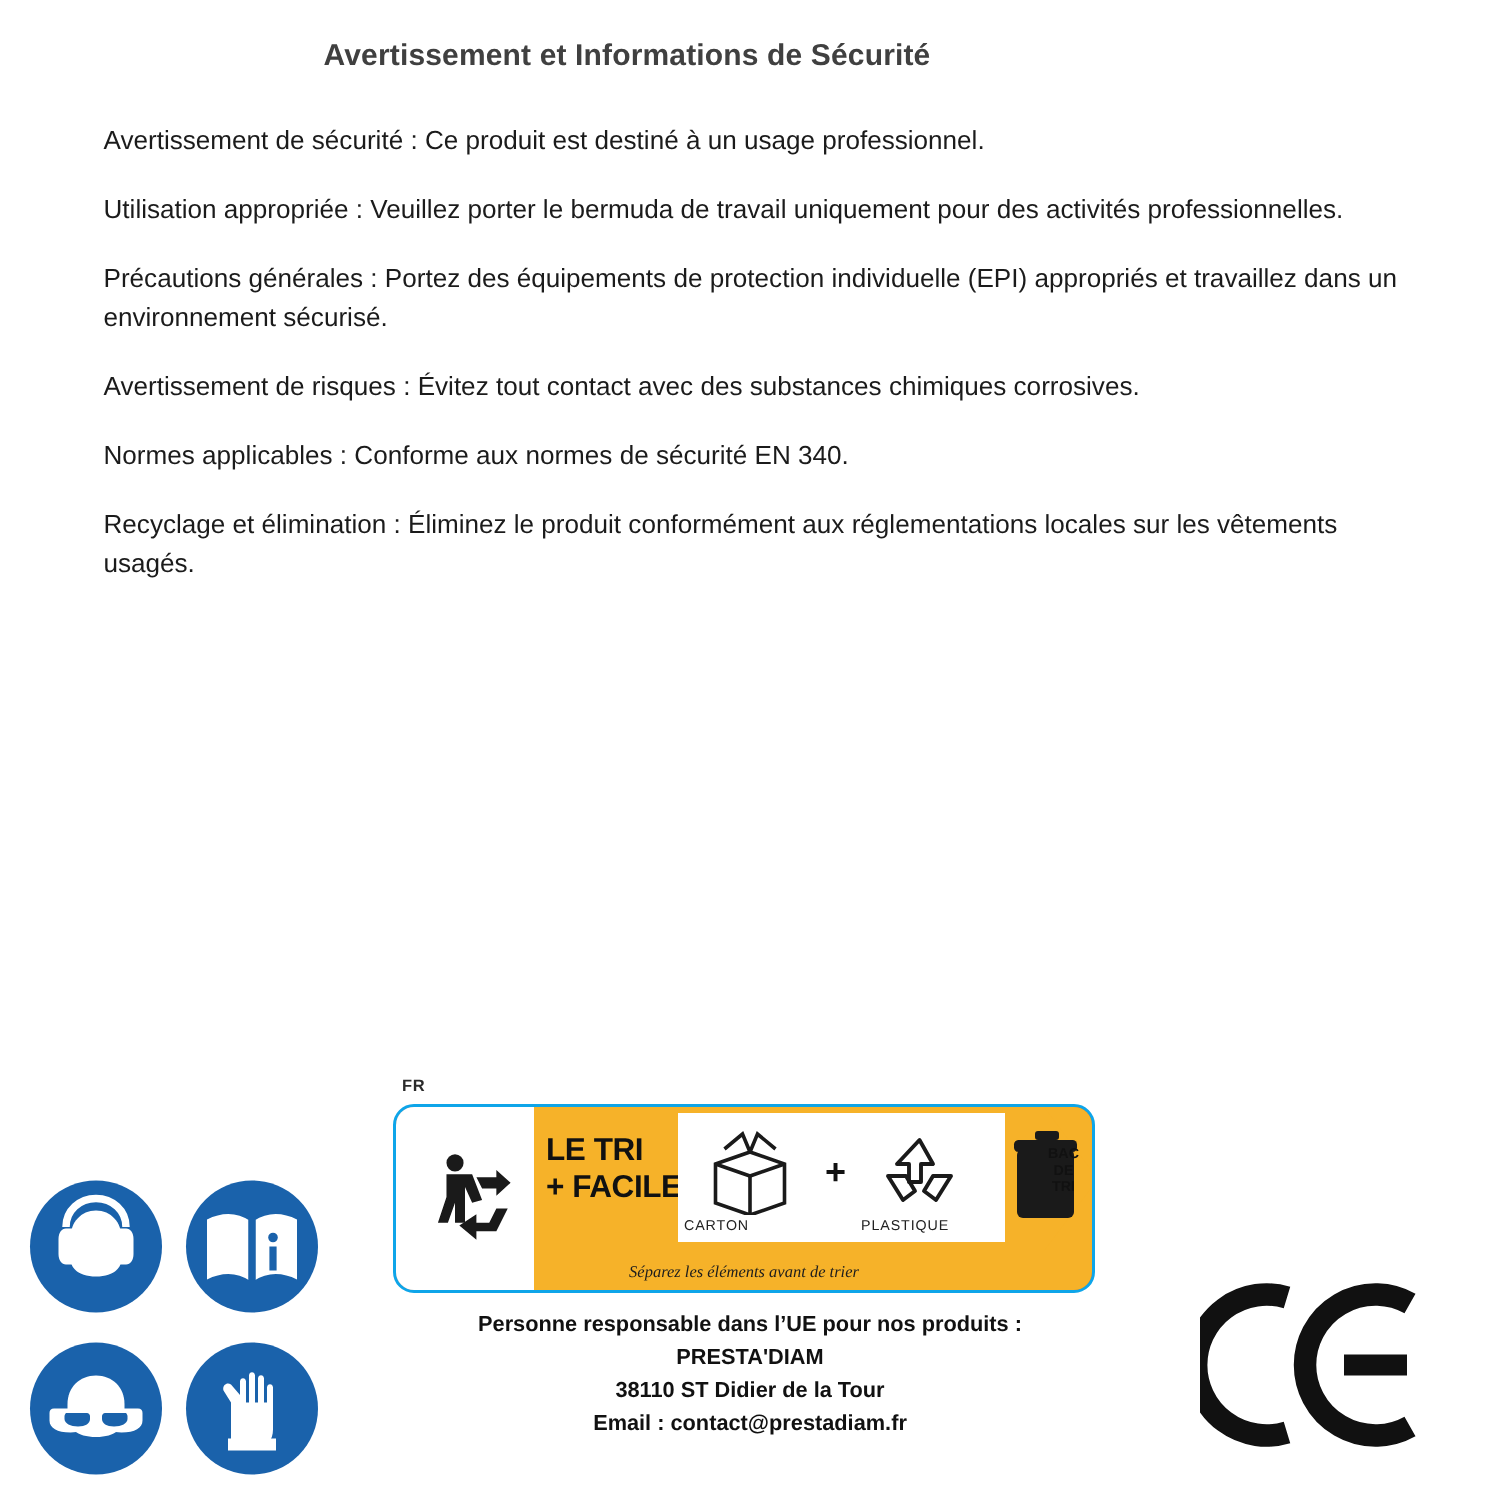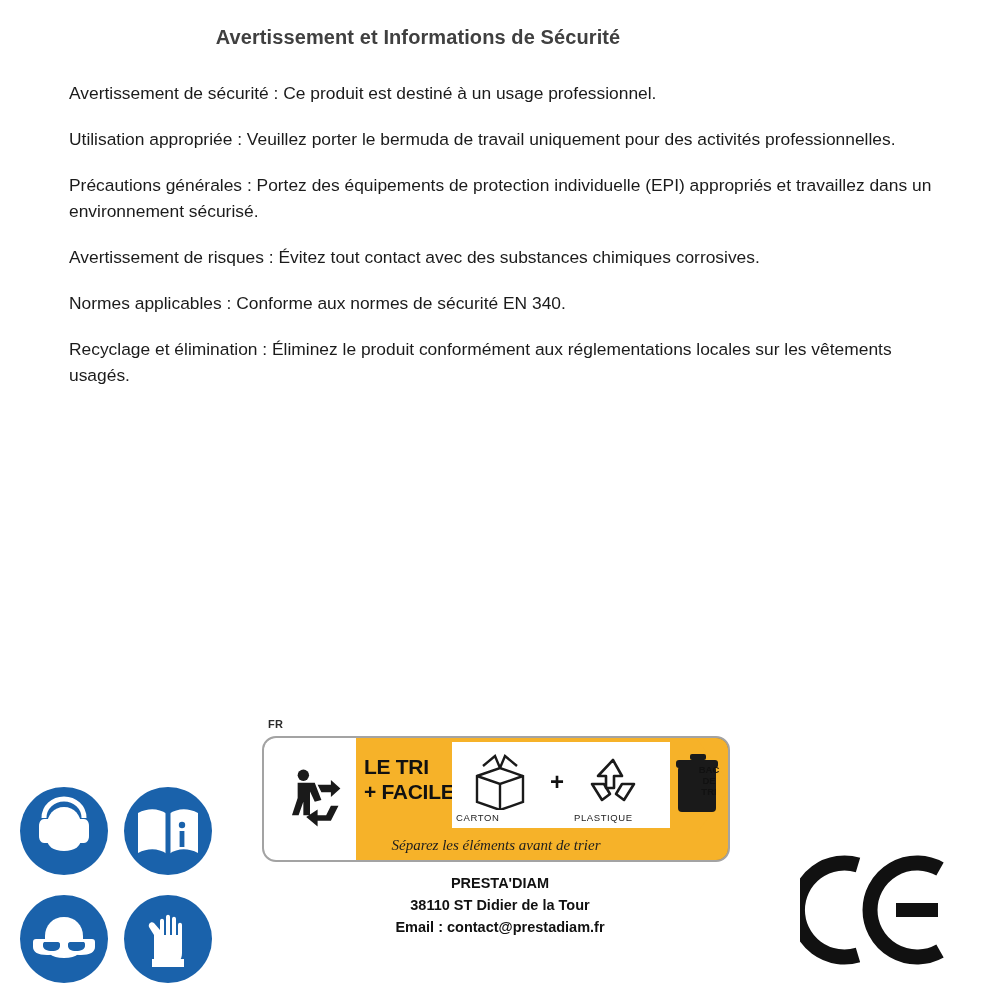--- a/index.html
+++ b/index.html
@@ -81,21 +81,21 @@
     font-weight: bold;
     color: #2b2b2b;
     letter-spacing: 0.4px;
   }
   .triman-box {
     position: absolute;
     left: 0;
     top: 18px;
     width: 468px;
     height: 126px;
-    border: 2px solid #a3a3a3;
+    border: 2px solid #0ea5e9;
     border-radius: 14px;
     background: #737373;
     overflow: hidden;
     box-sizing: border-box;
   }
   .tri-left {
     position: absolute;
     left: 0; top: 0;
     width: 92px; height: 100%;
     background: #ffffff;
@@ -147,21 +147,21 @@
     font-weight: bold;
     color: #111;
     text-align: center;
     line-height: 11px;
   }
   .tri-footer {
     position: absolute;
     left: 0; bottom: 6px;
     width: 100%;
     text-align: center;
-    font-size: 15px;
+    font-size: 11px;
     font-style: italic;
     color: #1d1d1d;
     font-family: "Liberation Serif", serif;
   }
 
   
   .responsible {
     position: absolute;
     left: 235px;
     top: 872px;
@@ -298,20 +298,23 @@
       <div>BAC</div>
       <div>DE</div>
       <div>TRI</div>
     </div>
 
     <div class="tri-footer">Séparez les éléments avant de trier</div>
   </div>
 </div>
 
 <div class="responsible">
+  <div>
+    <span>Personne responsable dans l’</span><span>UE</span><span> pour nos produits :</span>
+  </div>
   <div>PRESTA'DIAM</div>
   <div>38110 ST Didier de la Tour</div>
   <div>Email : contact@prestadiam.fr</div>
 </div>
 
 <div class="ce-mark">
   <svg viewBox="0 0 150 110" width="150" height="110" aria-hidden="true">
     <path d="M58 10 A47 47 0 1 0 58 100" fill="none" stroke="#111111" stroke-width="15"></path>
     <path d="M140 14 A47 47 0 1 0 140 96" fill="none" stroke="#111111" stroke-width="15"></path>
     <rect x="96" y="48" width="42" height="14" fill="#111111"></rect>

